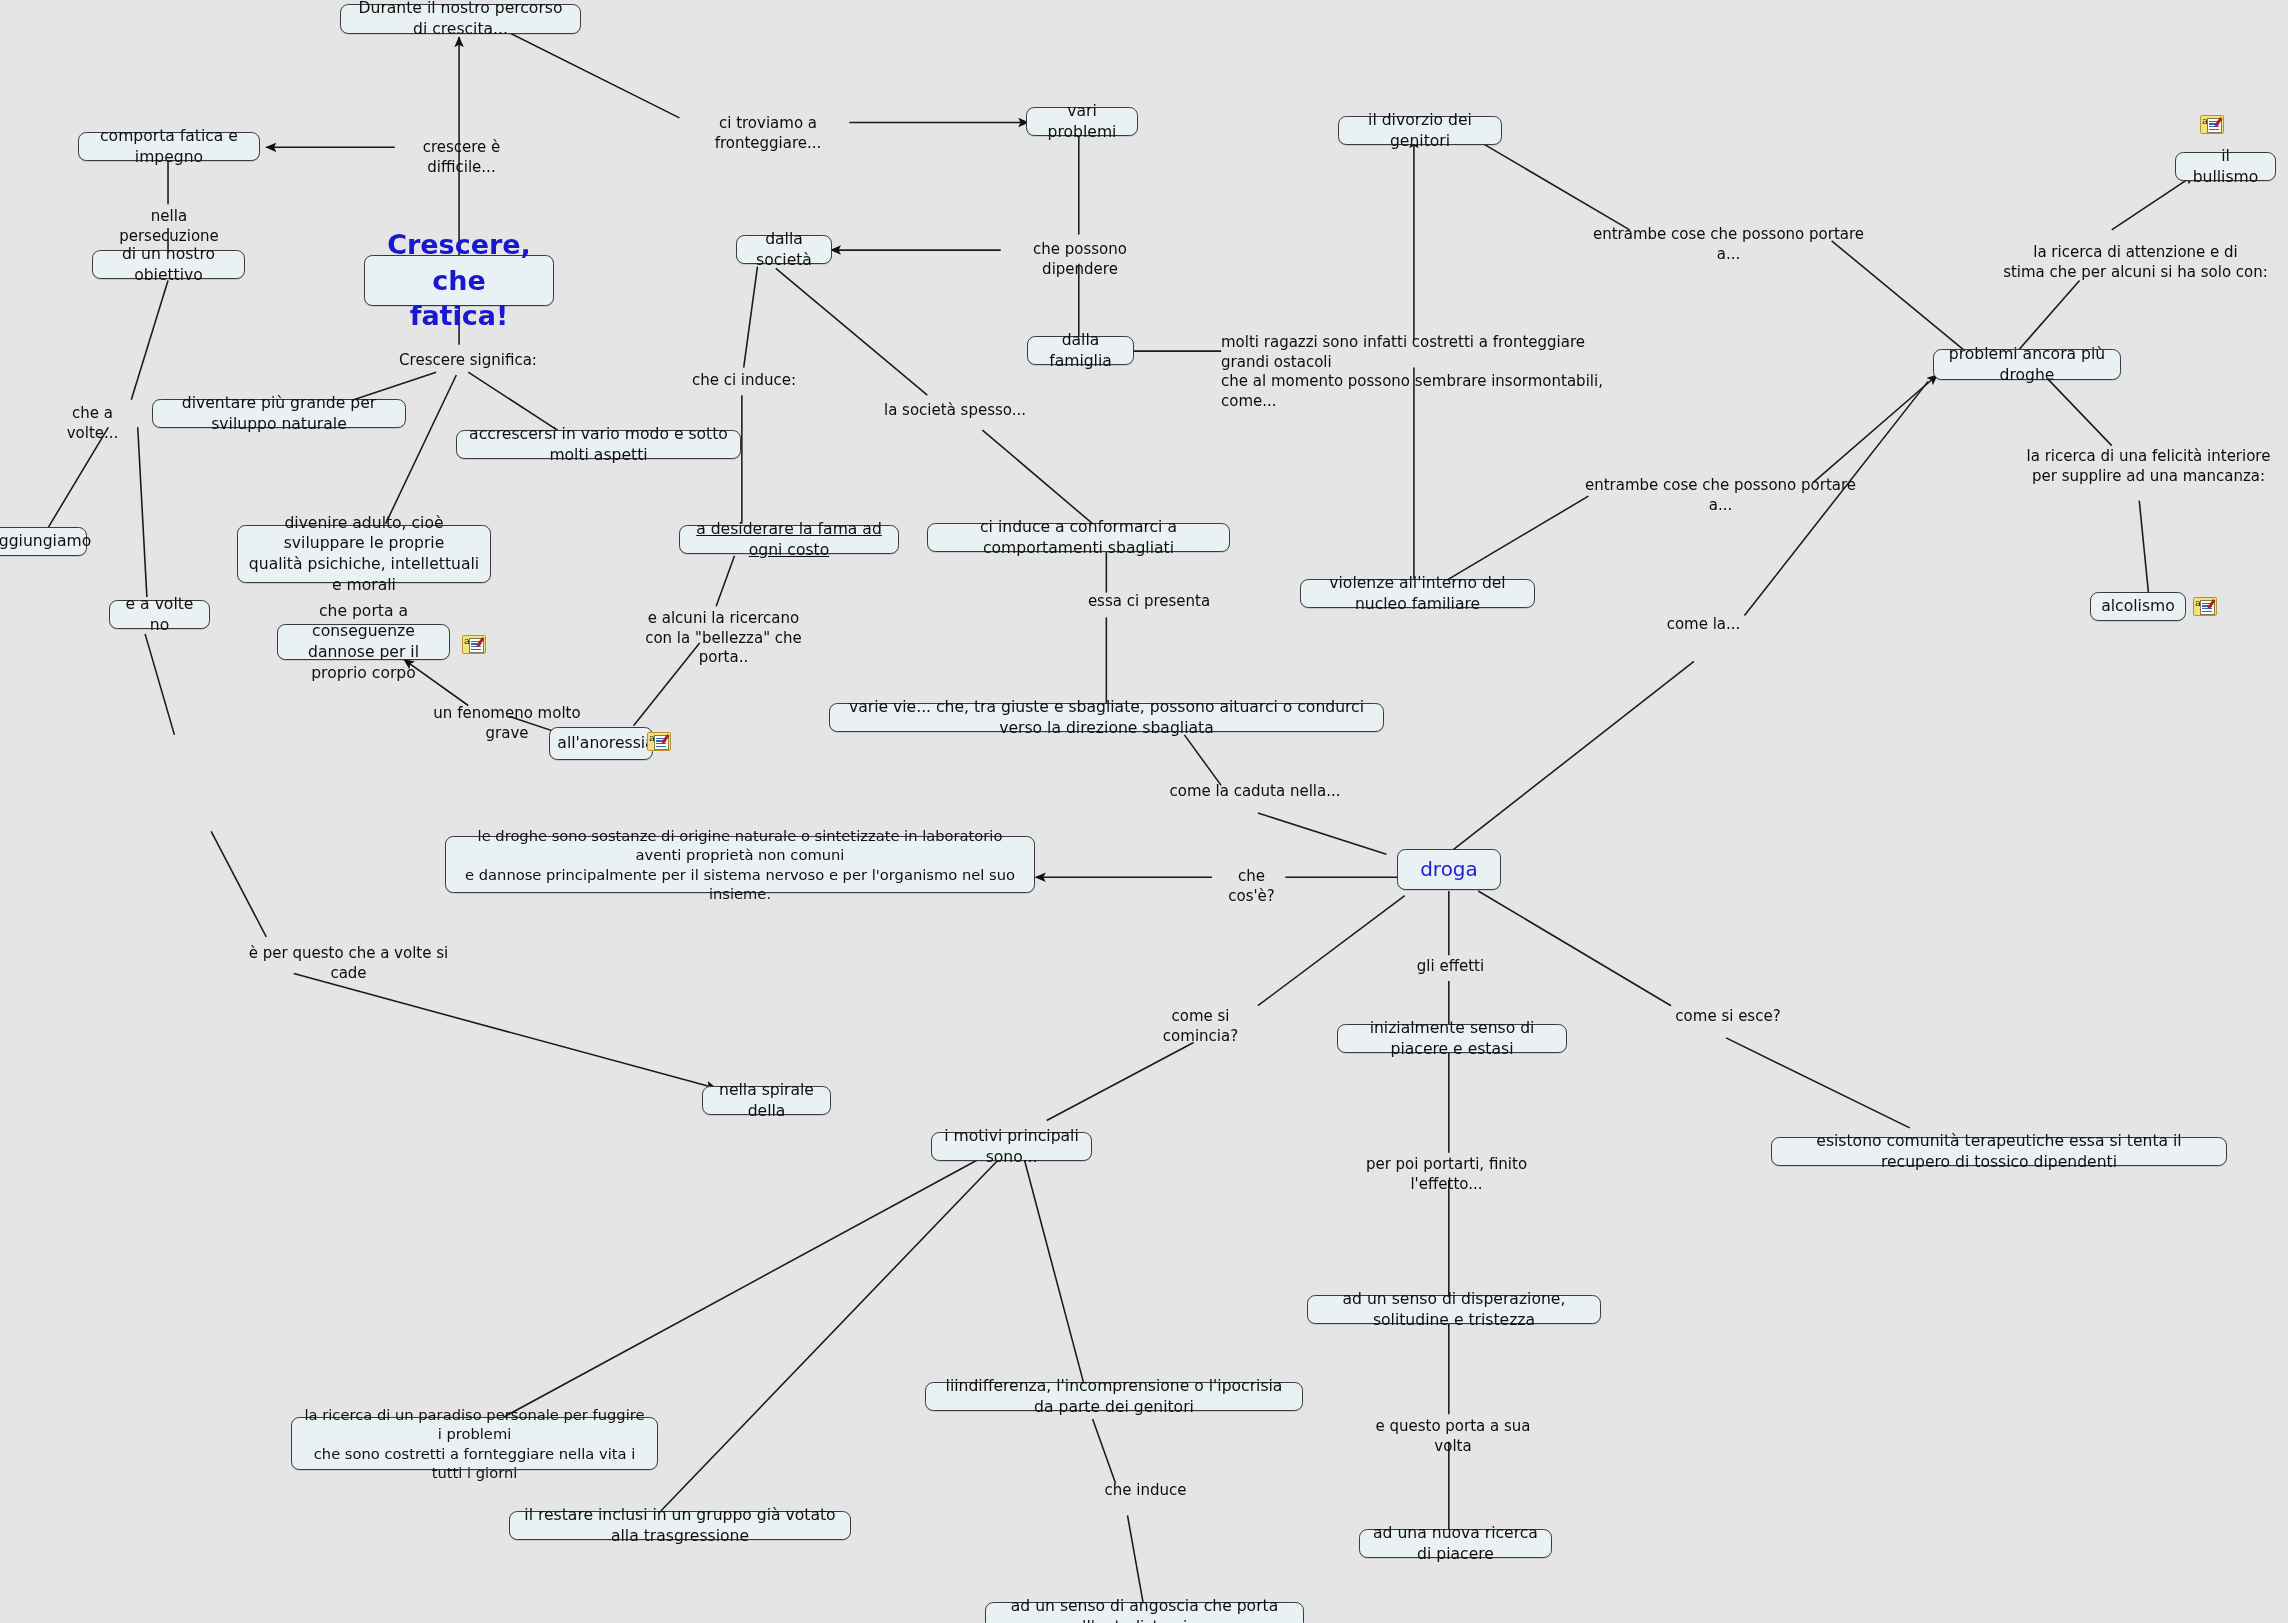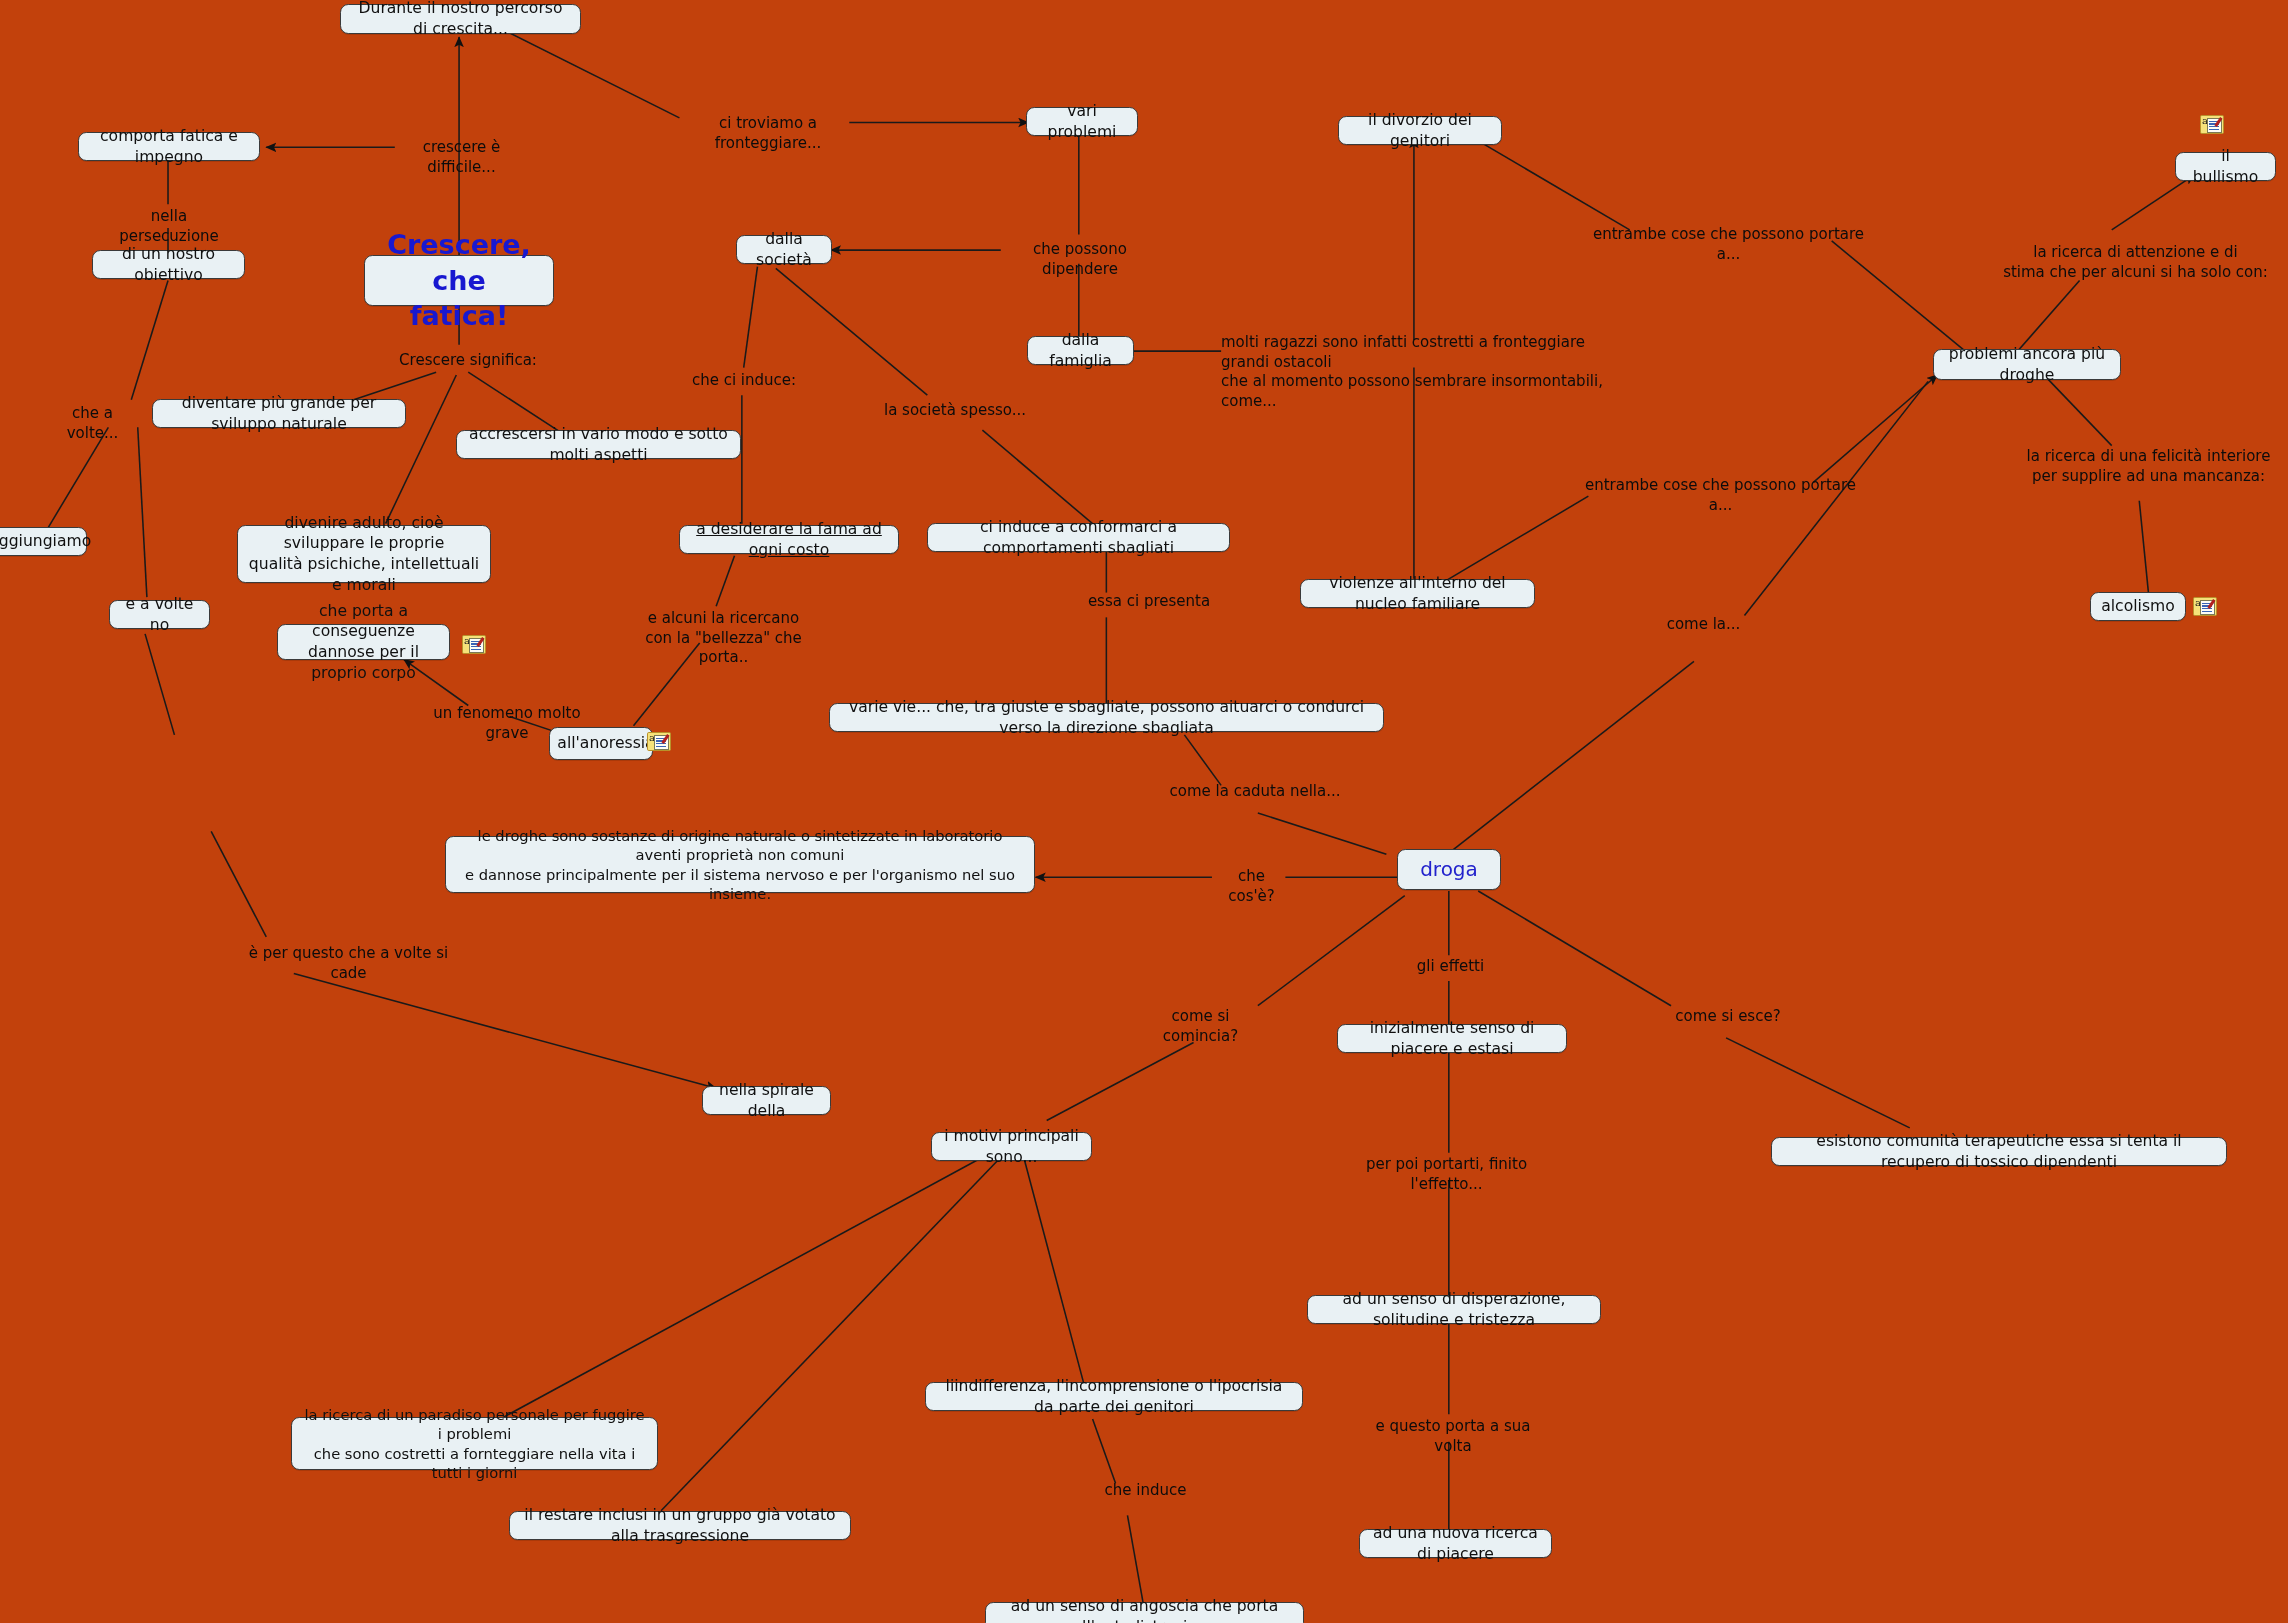--- a/index.html
+++ b/index.html
@@ -8,21 +8,21 @@
     padding: 0;
     background: #ffffff;
   }
   body {
     font-family: "DejaVu Sans", "Liberation Sans", sans-serif;
   }
   #canvas {
     position: relative;
     width: 2288px;
     height: 1624px;
-    background: #c2410c;
+    background: #e5e5e5;
     overflow: hidden;
   }
   #edges {
     position: absolute;
     left: 0;
     top: 0;
     width: 2288px;
     height: 1624px;
     pointer-events: none;
   }

